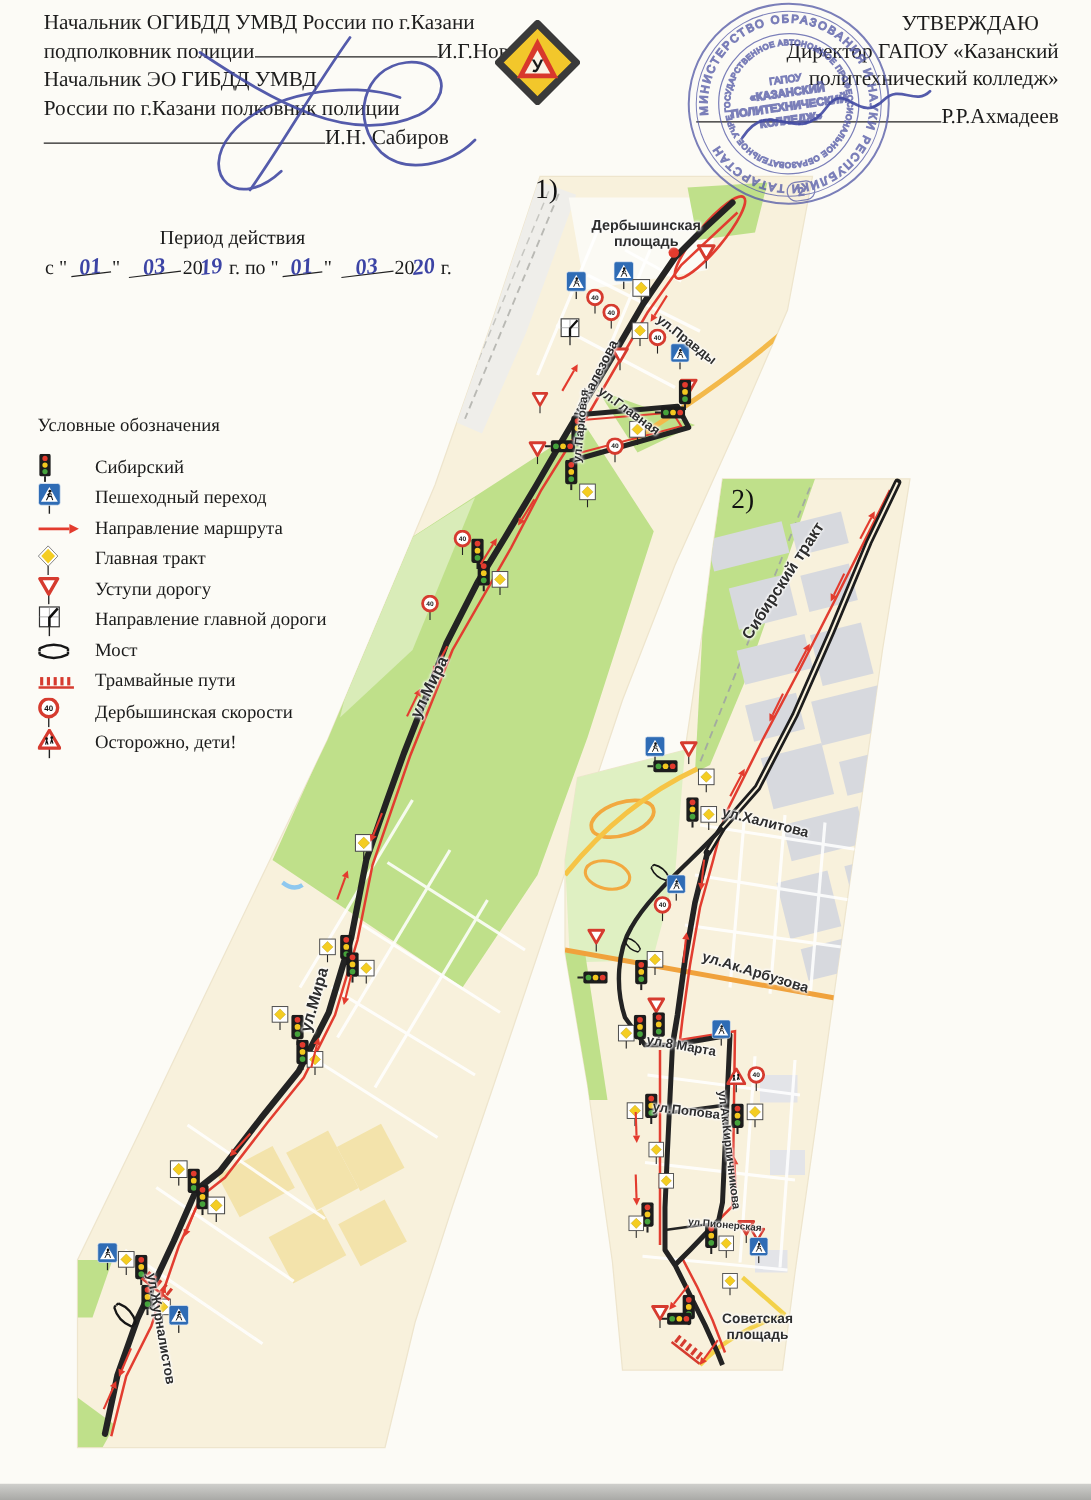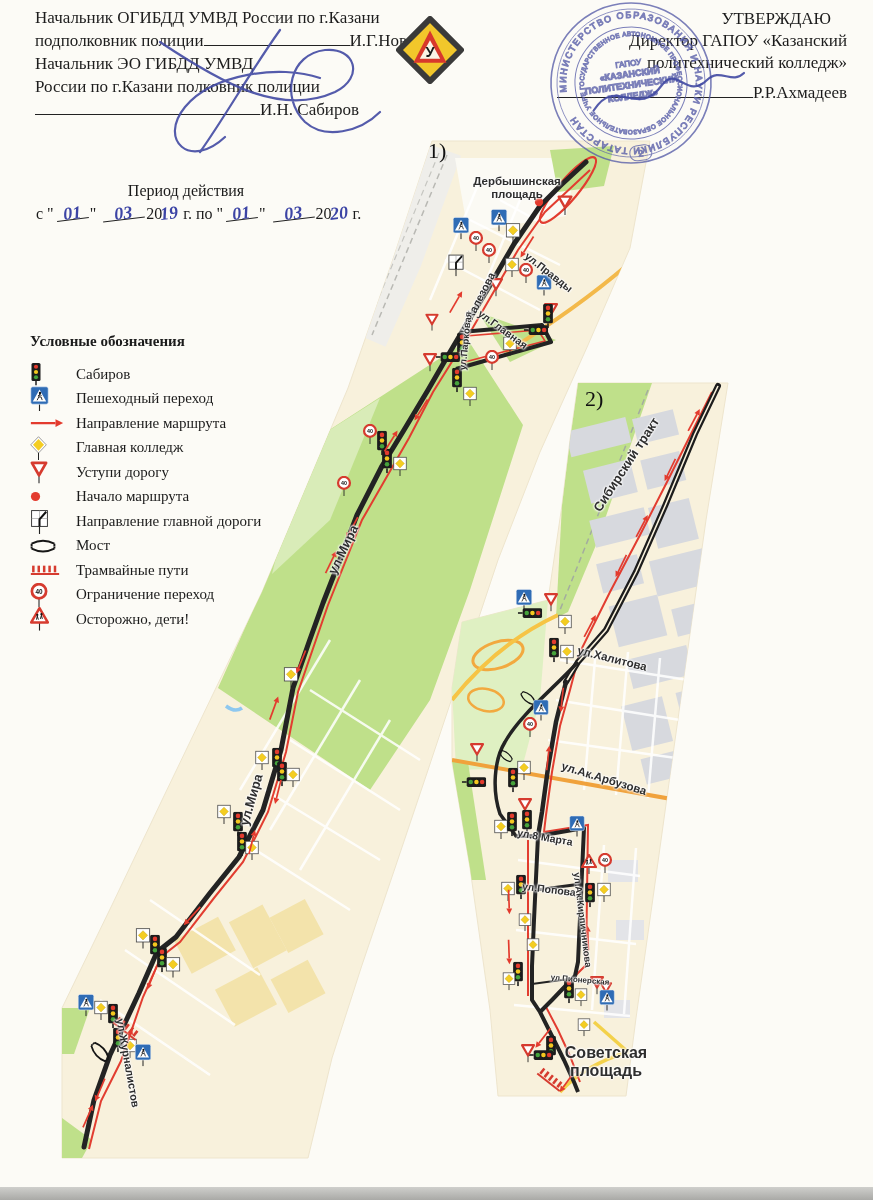--- a/index.html
+++ b/index.html
@@ -11,21 +11,21 @@
   .right-block{position:absolute;right:26px;top:8px;width:340px;text-align:right;}
   .right-block .rl{font-size:17px;white-space:nowrap;line-height:22px;}
   .doc-title{position:absolute;left:318px;top:111px;font-size:17.5px;}
   .map-num{position:absolute;font-size:22px;font-family:"Liberation Serif",serif;color:#111;}
   .period-caption{position:absolute;left:30px;top:182px;width:312px;text-align:center;font-size:16px;}
   .period-line{position:absolute;left:36px;top:203px;font-size:16px;white-space:nowrap;}
   .blank{display:inline-block;text-align:center;border-bottom:1.3px solid #222;height:16px;margin:0 2px;}
   .hw{font-style:italic;font-weight:bold;color:#3c44a5;font-size:18px;display:inline-block;transform:rotate(-7deg);}
   .hw-y{margin-left:-2px;margin-right:1px;}
   .legend{position:absolute;left:30px;top:333px;width:275px;}
-  .legend-title{font-size:15px;margin-bottom:12px;font-weight:bold;}
+  .legend-title{font-size:15px;margin-bottom:12px;}
   .legend-row{display:flex;align-items:center;height:24.5px;}
   .legend-ic{width:46px;display:flex;justify-content:flex-start;align-items:center;}
   .legend-label{font-size:15px;}
   .maplabel{position:absolute;transform:translate(-50%,-50%);font-family:"Liberation Sans",sans-serif;
             font-weight:bold;color:#2e2e2e;white-space:nowrap;line-height:1.15;
             text-shadow:0 0 2px #fff,0 0 2px #fff,0 0 3px #fff,0 0 3px #fff;}
   .maplabel.wrap{white-space:normal;text-align:center;}
   .stamp{position:absolute;left:536px;top:-12px;opacity:.78;}
   .sig{position:absolute;opacity:.9;}
   .scanbar{position:absolute;left:0;bottom:0;width:873px;height:13px;
@@ -366,21 +366,21 @@
       <div class="maplabel" style="left: 344px; top: 550px; font-size: 13px; transform: translate(-50%, -50%) rotate(-64deg);">ул.Мира</div>
       <div class="maplabel" style="left: 252px; top: 800px; font-size: 13px; transform: translate(-50%, -50%) rotate(-74deg);">ул.Мира</div>
       <div class="maplabel" style="left: 128px; top: 1063px; font-size: 11px; transform: translate(-50%, -50%) rotate(80deg);">ул.Журналистов</div>
       <div class="maplabel" style="left: 627px; top: 465px; font-size: 13px; transform: translate(-50%, -50%) rotate(-57deg);">Сибирский тракт</div>
       <div class="maplabel" style="left: 612px; top: 659px; font-size: 11.5px; transform: translate(-50%, -50%) rotate(14deg);">ул.Халитова</div>
       <div class="maplabel" style="left: 604px; top: 779px; font-size: 11.5px; transform: translate(-50%, -50%) rotate(17deg);">ул.Ак.Арбузова</div>
       <div class="maplabel" style="left: 545px; top: 837px; font-size: 10.5px; transform: translate(-50%, -50%) rotate(10deg);">ул.8 Марта</div>
       <div class="maplabel" style="left: 549px; top: 889px; font-size: 10.5px; transform: translate(-50%, -50%) rotate(7deg);">ул.Попова</div>
       <div class="maplabel" style="left: 582px; top: 920px; font-size: 9.5px; transform: translate(-50%, -50%) rotate(83deg);">ул.Ак.Кирпичникова</div>
       <div class="maplabel" style="left: 580px; top: 980px; font-size: 8px; transform: translate(-50%, -50%) rotate(5deg);">ул.Пионерская</div>
-      <div class="maplabel wrap" style="left: 606px; top: 1062px; font-size: 16px; width: 92px; transform: translate(-50%, -50%) rotate(0deg);">Советская площадь</div>
+      <div class="maplabel wrap" style="left: 606px; top: 1062px; font-size: 11px; width: 92px; transform: translate(-50%, -50%) rotate(0deg);">Советская площадь</div>
     </div>
 
   <div class="map-num" style="left:428px;top:138px;">1)</div>
   <div class="map-num" style="left:585px;top:386px;">2)</div>
 
   <div class="hl" style="left:35px;top:8px;">Начальник ОГИБДД УМВД России по г.Казани</div>
   <div class="hl" style="left:35px;top:31px;">
     <span>подполковник полиции</span><span class="uline" style="width:146px;"></span><span>И.Г.Новиков</span>
   </div>
   <div class="hl" style="left:35px;top:54px;">Начальник ЭО ГИБДД УМВД</div>
@@ -448,21 +448,21 @@
 
   <div class="legend">
     <div class="legend-title">Условные обозначения</div>
     <div id="legend-rows">
         <div class="legend-row">
           <span class="legend-ic">
             <svg width="12" height="22.5" viewBox="0 0 16 30">
               <use href="#sym-tl"></use>
             </svg>
           </span>
-          <span class="legend-label">Сабиров</span>
+          <span class="legend-label">Сибирский</span>
         </div>
         <div class="legend-row">
           <span class="legend-ic">
             <svg width="19" height="25.333333333333332" viewBox="0 0 24 32">
               <use href="#sym-ped"></use>
             </svg>
           </span>
           <span class="legend-label">Пешеходный переход</span>
         </div>
         <div class="legend-row">
@@ -472,40 +472,32 @@
             </svg>
           </span>
           <span class="legend-label">Направление маршрута</span>
         </div>
         <div class="legend-row">
           <span class="legend-ic">
             <svg width="17" height="24.083333333333332" viewBox="0 0 24 34">
               <use href="#sym-dia"></use>
             </svg>
           </span>
-          <span class="legend-label">Главная колледж</span>
+          <span class="legend-label">Главная тракт</span>
         </div>
         <div class="legend-row">
           <span class="legend-ic">
             <svg width="18" height="22.5" viewBox="0 0 24 30">
               <use href="#sym-yield"></use>
             </svg>
           </span>
           <span class="legend-label">Уступи дорогу</span>
         </div>
         <div class="legend-row">
           <span class="legend-ic">
-            <svg width="11" height="11" viewBox="0 0 12 12">
-              <use href="#sym-dot"></use>
-            </svg>
-          </span>
-          <span class="legend-label">Начало маршрута</span>
-        </div>
-        <div class="legend-row">
-          <span class="legend-ic">
             <svg width="19" height="25.333333333333332" viewBox="0 0 24 32">
               <use href="#sym-dir"></use>
             </svg>
           </span>
           <span class="legend-label">Направление главной дороги</span>
         </div>
         <div class="legend-row">
           <span class="legend-ic">
             <svg width="26" height="16.25" viewBox="0 0 32 20">
               <use href="#sym-bridge"></use>
@@ -520,21 +512,21 @@
             </svg>
           </span>
           <span class="legend-label">Трамвайные пути</span>
         </div>
         <div class="legend-row">
           <span class="legend-ic">
             <svg width="18" height="24" viewBox="0 0 24 32">
               <use href="#sym-s40"></use>
             </svg>
           </span>
-          <span class="legend-label">Ограничение переход</span>
+          <span class="legend-label">Дербышинская скорости</span>
         </div>
         <div class="legend-row">
           <span class="legend-ic">
             <svg width="19" height="23.75" viewBox="0 0 24 30">
               <use href="#sym-kids"></use>
             </svg>
           </span>
           <span class="legend-label">Осторожно, дети!</span>
         </div>
       </div>

